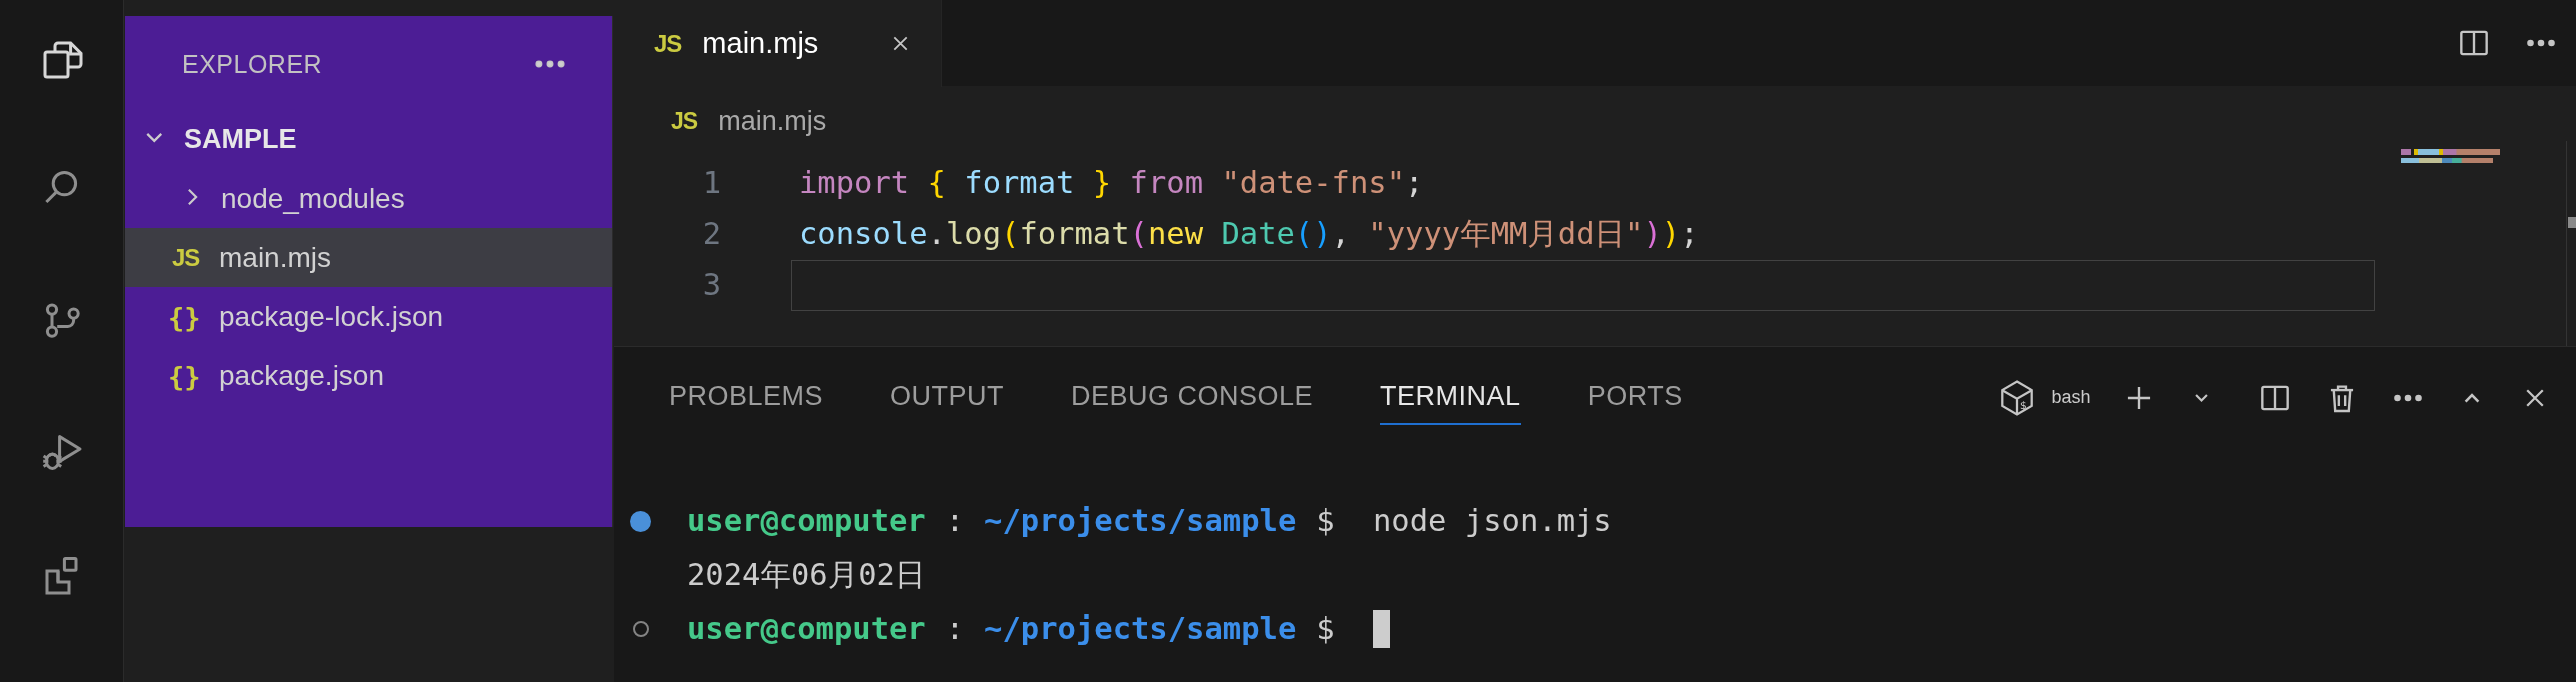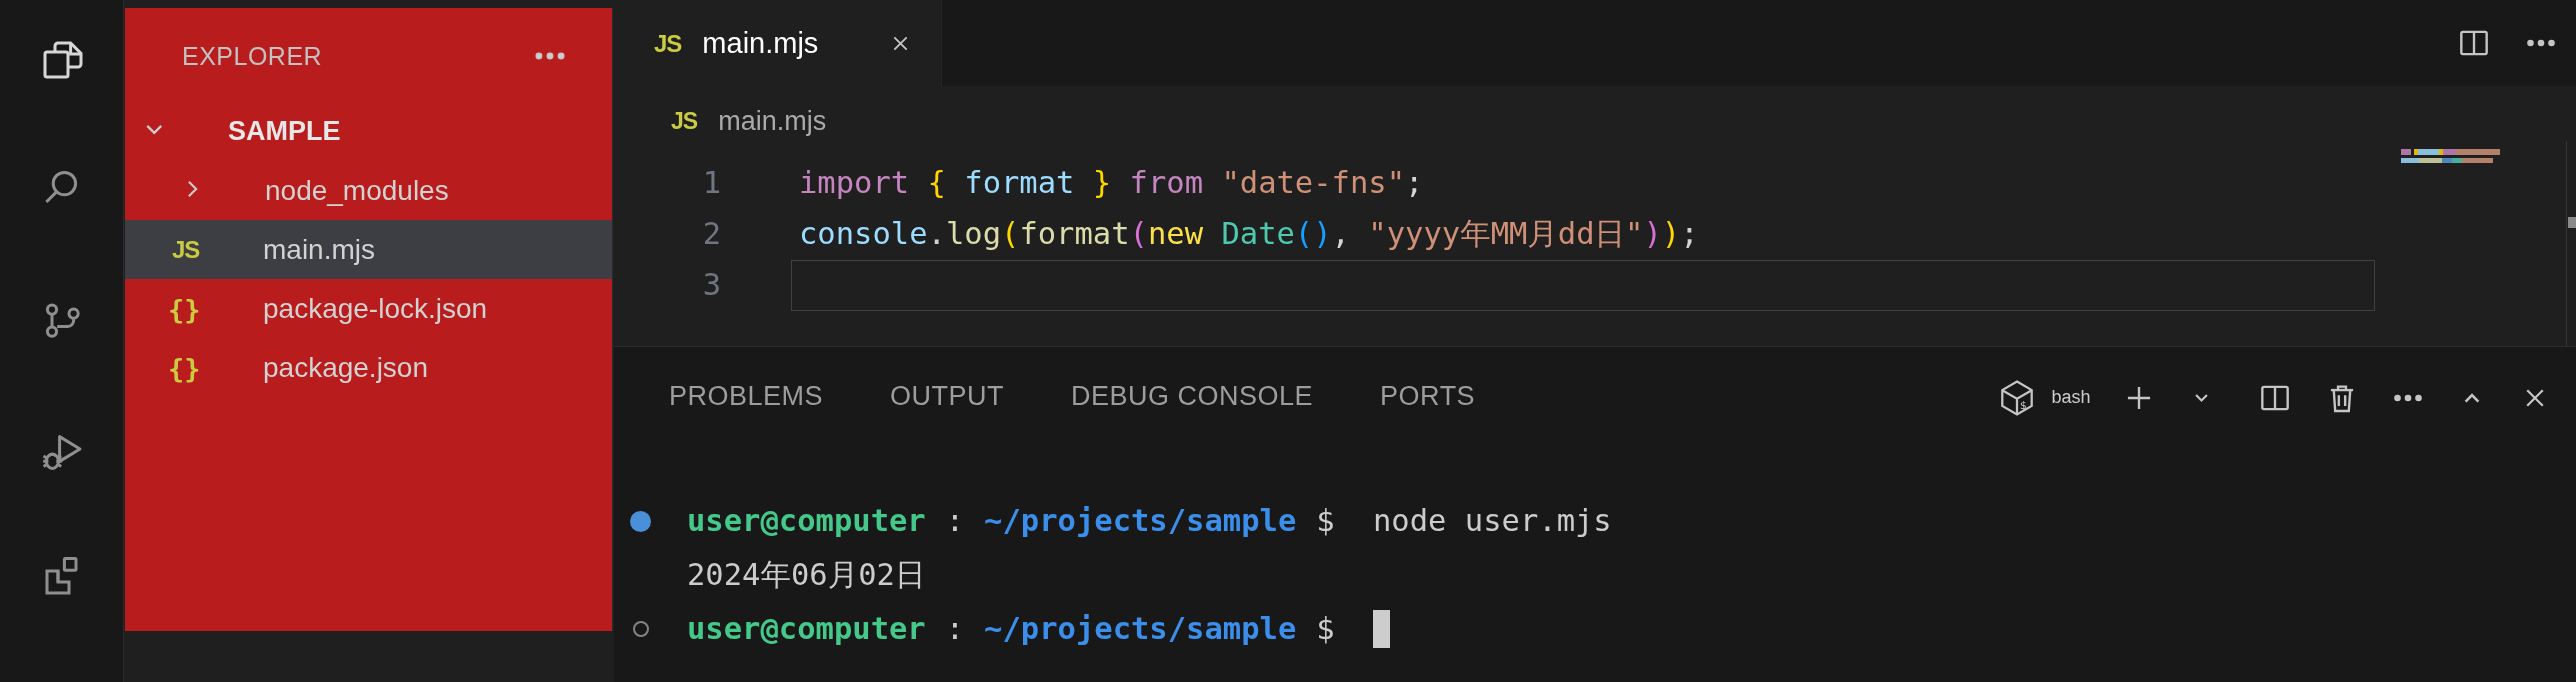--- a/index.html
+++ b/index.html
@@ -8,30 +8,30 @@
 
   
   #activitybar { position:absolute; left:0; top:0; width:124px; height:683px;
                  background:#181818; border-right:1px solid #2b2b2b; }
   .ab-item { position:absolute; left:0; width:123px; height:72px;
              display:flex; align-items:center; justify-content:center; cursor:pointer; }
   .ab-item svg { stroke:#8f8f8f; }
   .ab-item.active svg { stroke:#d7d7d7; }
 
   
-  #sidebar { position:absolute; left:125px; top:8px; width:488px; height:623px;
-             background:#b91c1c; border-right:1px solid #2b2b2b; }
+  #sidebar { position:absolute; left:125px; top:16px; width:488px; height:511px;
+             background:#4c1d95; border-right:1px solid #2b2b2b; }
   .sb-header { position:absolute; left:0; top:25px; width:100%; height:46px; }
   .sb-title { position:absolute; left:57px; top:50%; transform:translateY(-50%);
               font-size:25px; color:#c2c2c2; letter-spacing:0.5px; }
   .sb-more { position:absolute; left:406px; top:50%; transform:translateY(-50%); cursor:pointer; }
   .tree-row { position:absolute; left:0; width:100%; height:59px; cursor:pointer; }
   .tree-row.selected { background:#3d3d44; }
   .row-label { position:absolute; top:50%; transform:translateY(-50%);
-               font-size:28px; color:#d2d2d2; white-space:nowrap;margin-left:44px; }
+               font-size:28px; color:#d2d2d2; white-space:nowrap; }
   .section-label { font-weight:bold; font-size:27px; color:#e7e7e7; }
   .chev { position:absolute; top:50%; transform:translateY(-50%); }
   .badge { position:absolute; top:50%; transform:translateY(-50%);
            color:#cbcb41; font-weight:bold; }
   .js-badge { font-size:24px; font-style:normal; letter-spacing:-1px; }
   .brace-badge { font-family:"DejaVu Sans Mono", monospace; font-size:27px; }
 
   
   #tabbar { position:absolute; left:614px; top:0; right:0; height:86px; background:#181818; }
   #tab-main { position:absolute; left:0; top:0; width:328px; height:87px; background:#1f1f1f;
@@ -251,20 +251,21 @@
   <div id="overview-ruler">
     <div id="or-cursor-marker"></div>
   </div>
 </main>
 
 <section id="panel">
   <div id="panel-tabs">
     <span class="ptab">PROBLEMS</span>
     <span class="ptab">OUTPUT</span>
     <span class="ptab">DEBUG CONSOLE</span>
+    <span class="ptab active">TERMINAL</span>
     <span class="ptab">PORTS</span>
   </div>
 
   <div id="panel-actions">
     <span class="icon-btn">
       <svg width="42" height="42" viewBox="0 0 24 24" fill="none" stroke="#c5c5c5" stroke-width="1.3">
         <path d="M12 2.6l8.4 4.9v9l-8.4 4.9-8.4-4.9v-9z"></path>
         <path d="M3.8 7.7L12 12.4l8.2-4.7M12 12.4v9"></path>
         <text x="13.6" y="18.4" font-size="6.5" fill="#c5c5c5" stroke="none" font-family="monospace">$</text>
       </svg>
@@ -309,21 +310,21 @@
     <span class="icon-btn">
       <svg width="34" height="34" viewBox="0 0 24 24" fill="none" stroke-width="1.6">
         <path d="M6.5 6.5l11 11M17.5 6.5l-11 11"></path>
       </svg>
     </span>
   </div>
 
   <div id="terminal">
     <div class="trow">
       <span class="tdeco"><span class="deco-dot"></span></span>
-      <span class="tuser">user@computer</span><span class="tplain">:</span><span class="tpath">~/projects/sample</span><span class="tplain">$</span><span class="tplain"> node user.mjs</span>
+      <span class="tuser">user@computer</span><span class="tplain">:</span><span class="tpath">~/projects/sample</span><span class="tplain">$</span><span class="tplain"> node json.mjs</span>
     </div>
     <div class="trow">
       <span class="tdeco"></span>
       <span class="tplain">2024年06月02日</span>
     </div>
     <div class="trow">
       <span class="tdeco"><span class="deco-ring"></span></span>
       <span class="tuser">user@computer</span><span class="tplain">:</span><span class="tpath">~/projects/sample</span><span class="tplain">$</span><span class="cursor-block"></span>
     </div>
   </div>

